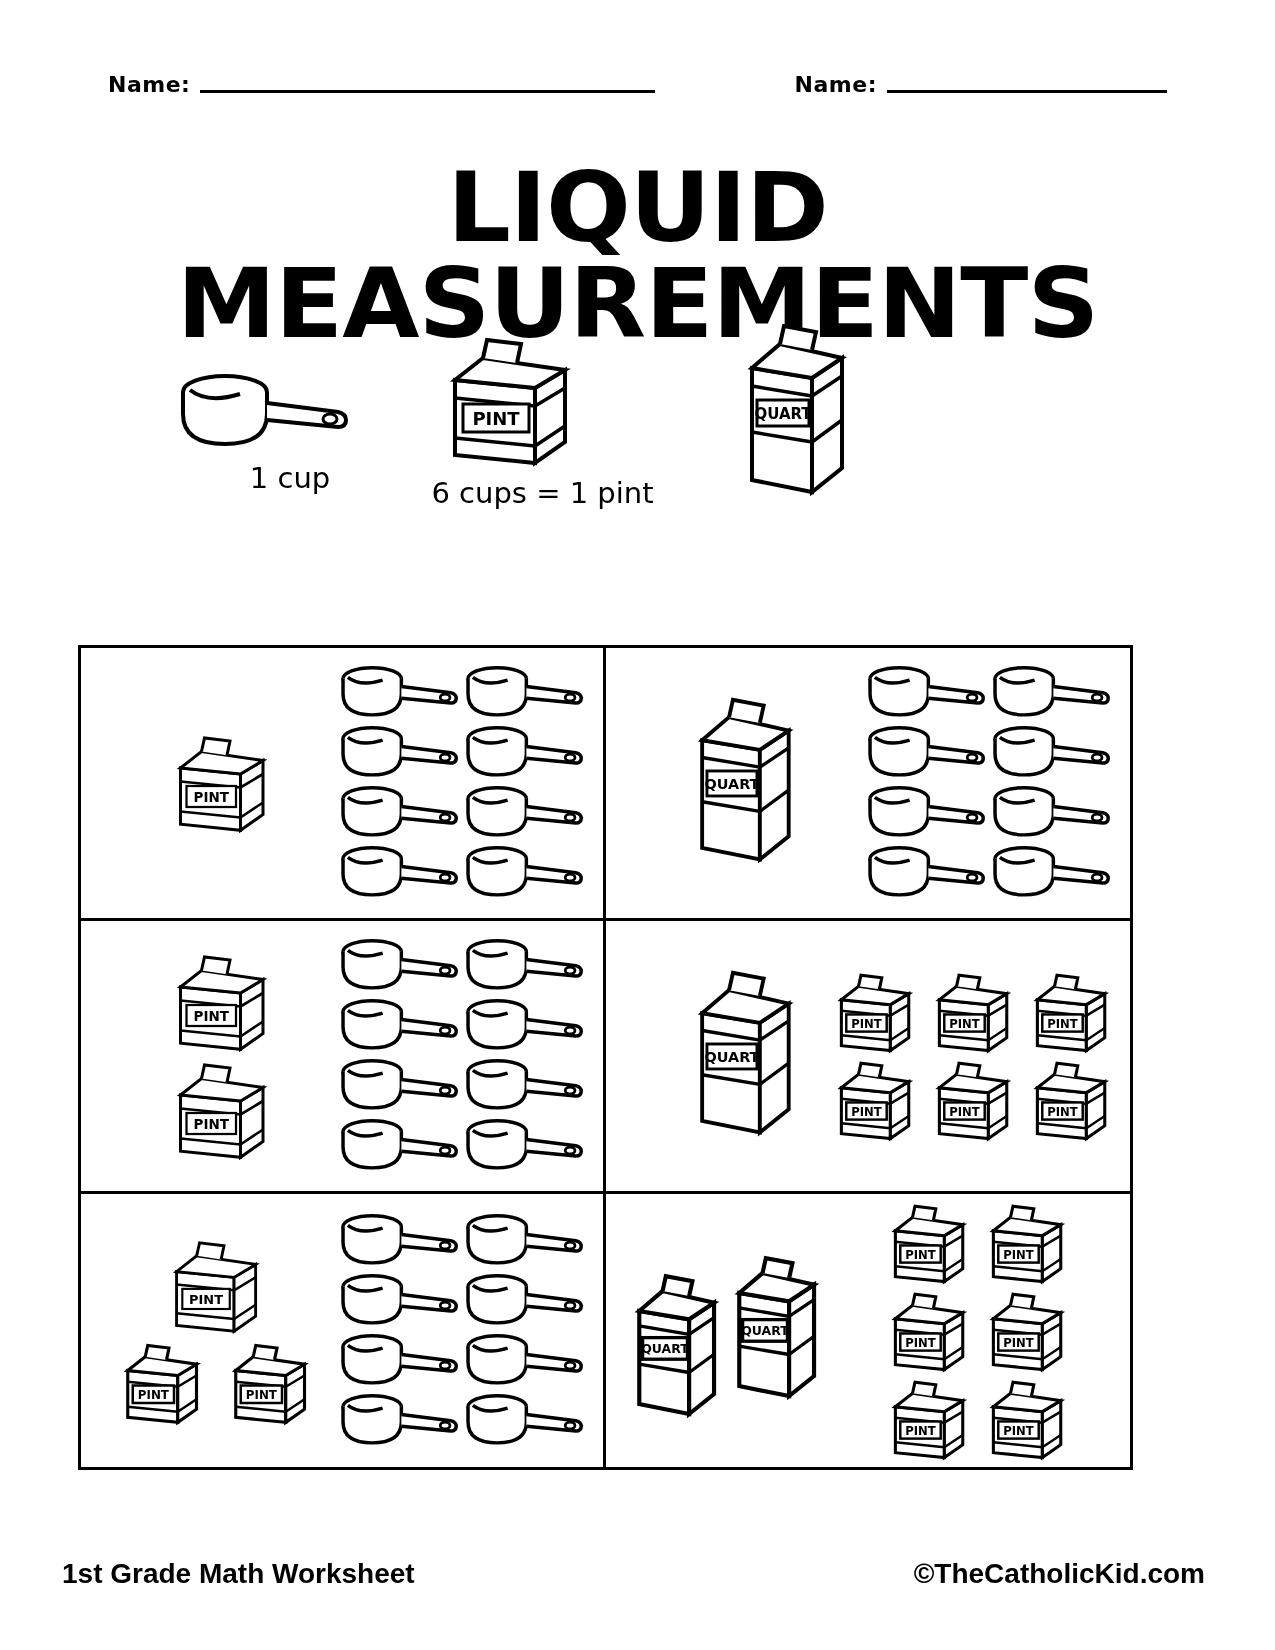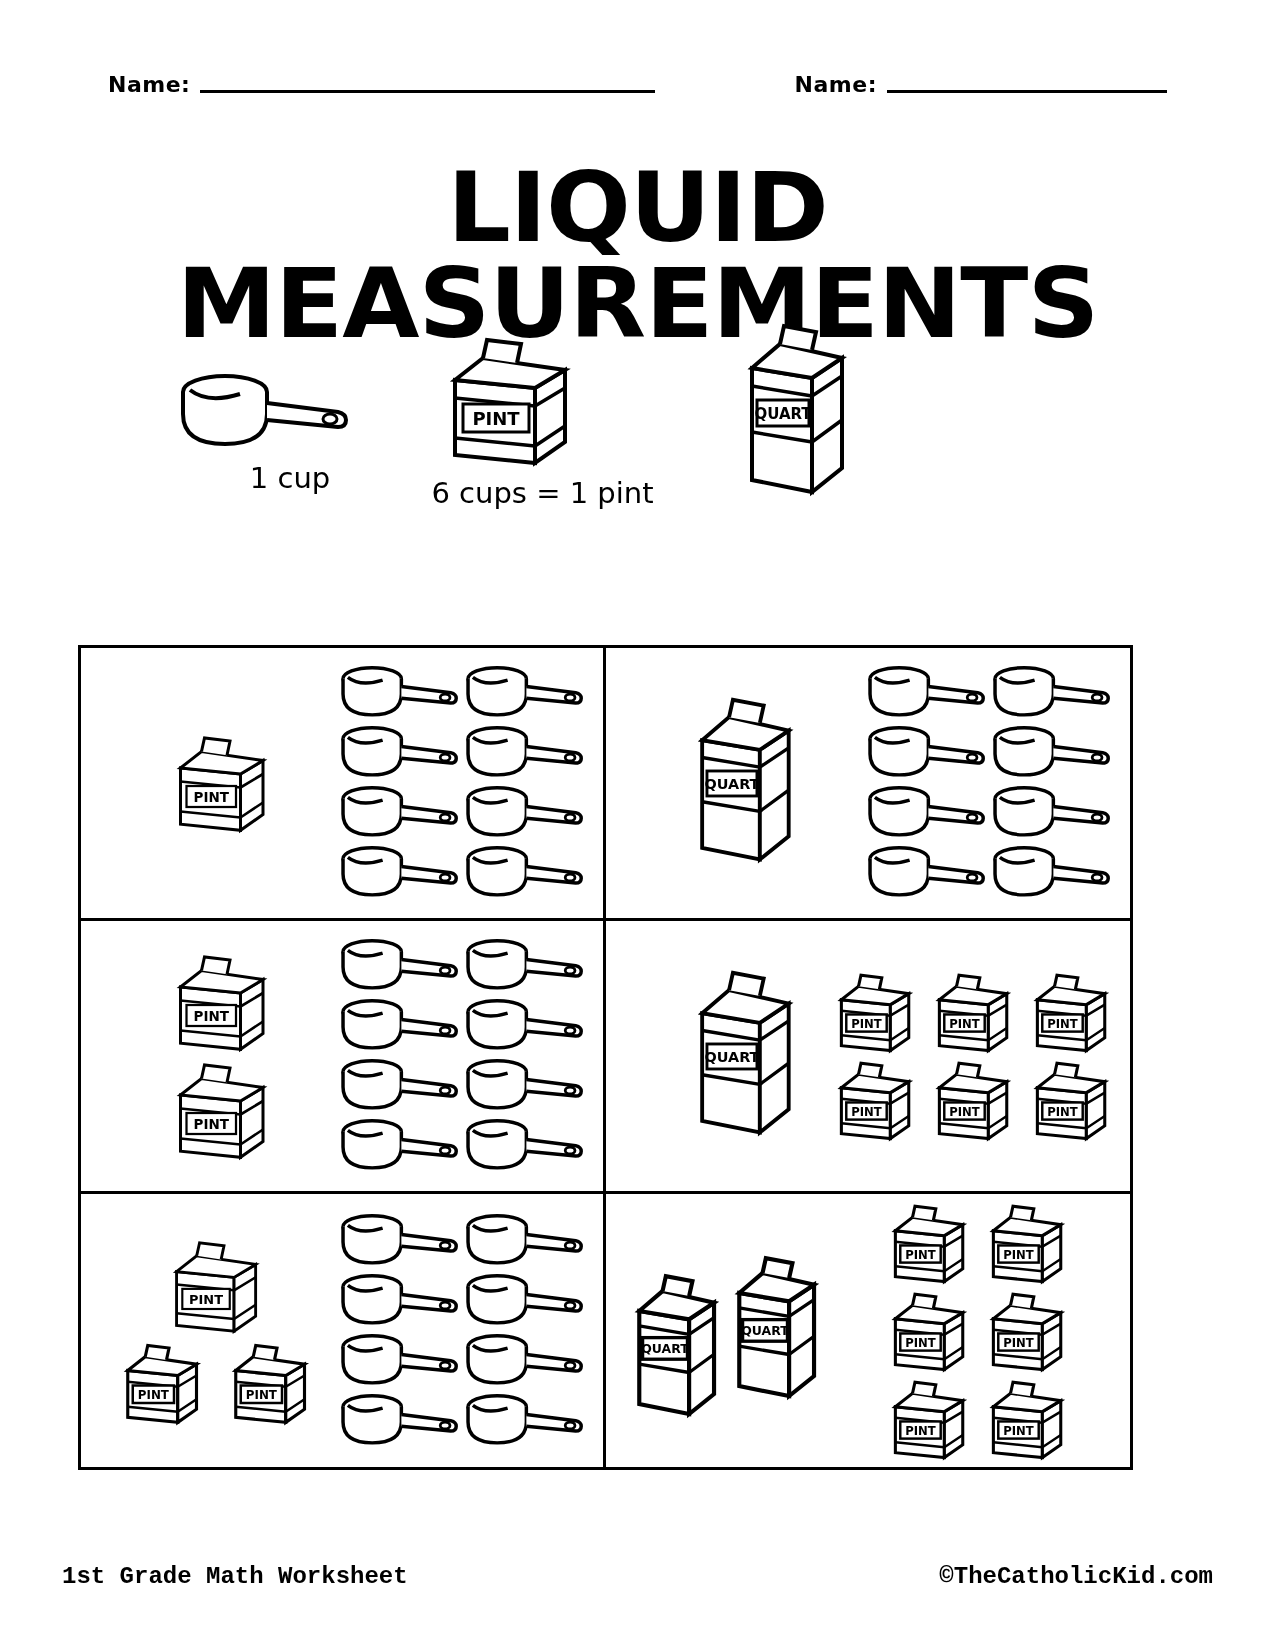--- a/index.html
+++ b/index.html
@@ -152,26 +152,26 @@
     display: flex;
     align-items: center;
     justify-content: center;
   }
 
   
   .footer {
     position: absolute;
     bottom: 60px;
     left: 62px;
-    right: 62px;
+    right: 70px;
     display: flex;
     justify-content: space-between;
-    font-size: 24px;
+    font-size: 28px;
     font-weight: bold;
-    font-family: Liberation Mono, monospace;
+    font-family: Liberation Sans, sans-serif;
   }
 
   svg { display: block; }
 </style>
 </head>
 <body>
 
 <div class="page">
 
   <div class="namedate">

